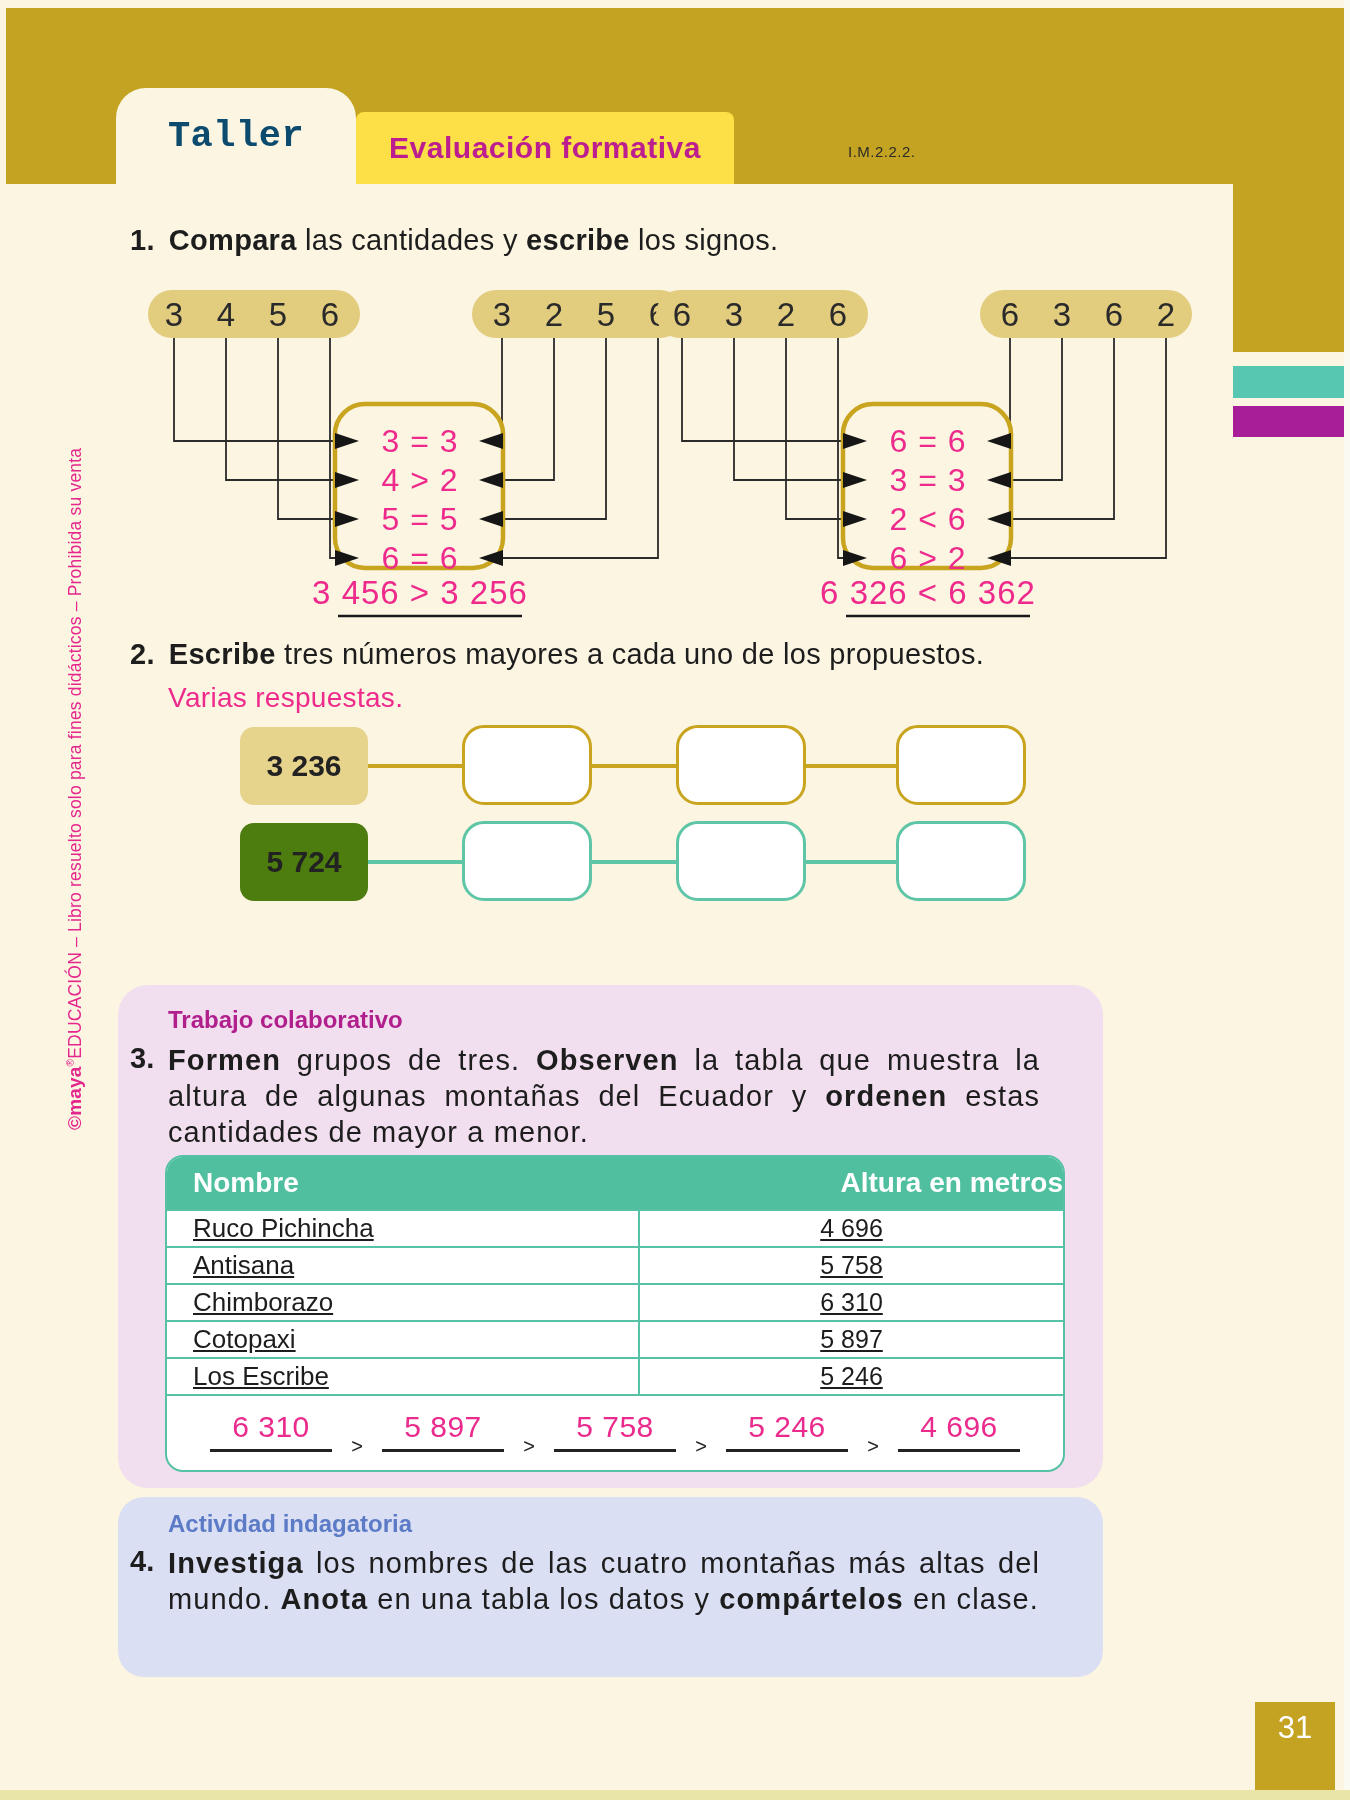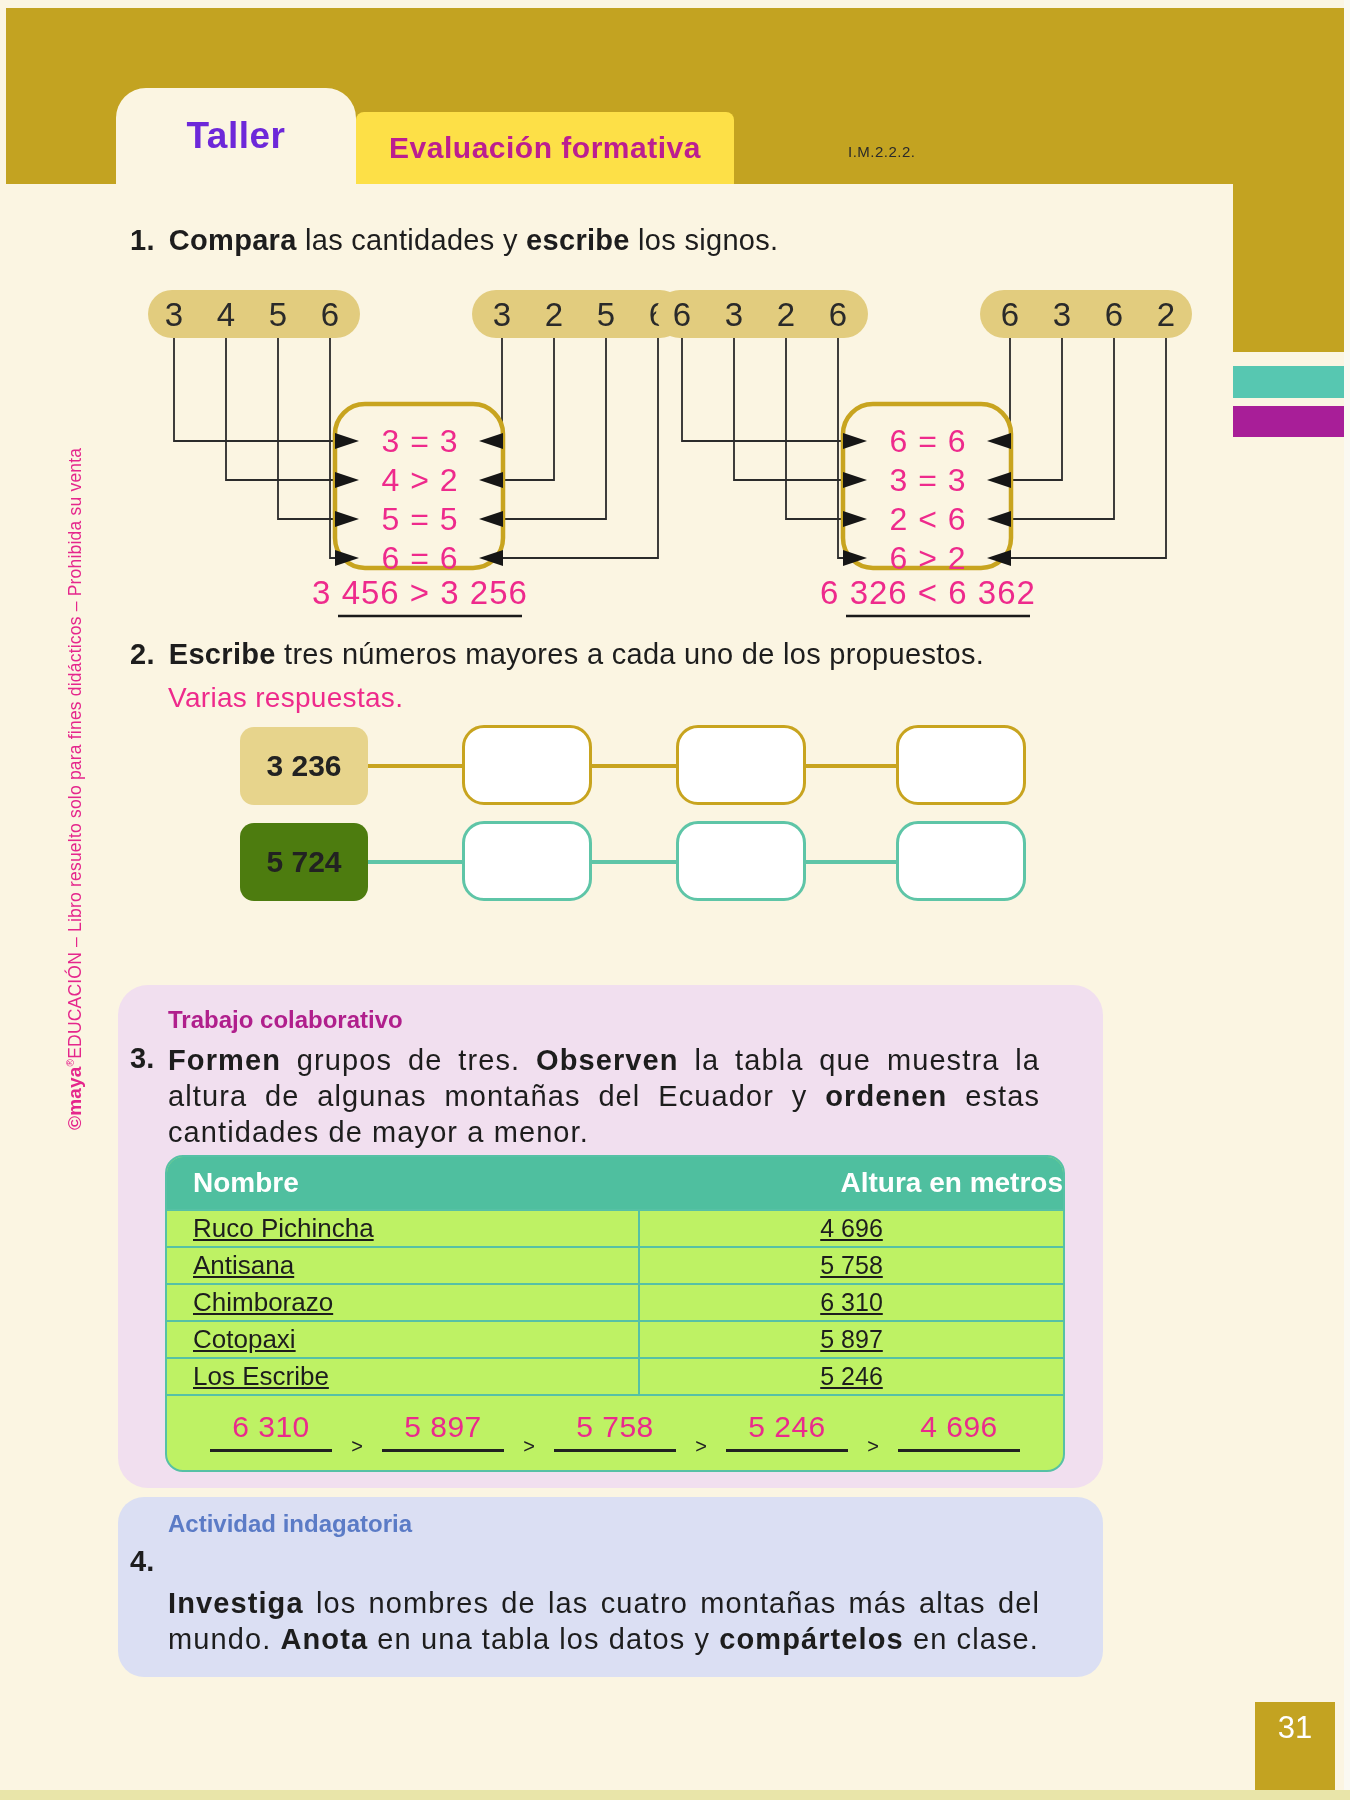--- a/index.html
+++ b/index.html
@@ -4,21 +4,21 @@
 <style>
   html,body{margin:0;padding:0;background:#ffffff;}
   .page{position:relative;width:1350px;height:1800px;background:#FBF5E2;
         font-family:"Liberation Sans",sans-serif;color:#1d1d1d;overflow:hidden;}
   .abs{position:absolute;}
 
   
   .gold-band{left:6px;top:8px;width:1338px;height:176px;background:#C3A321;}
   .tab-taller{left:116px;top:88px;width:240px;height:96px;background:#FBF5E2;
               border-radius:30px 30px 0 0;display:flex;align-items:center;justify-content:center;}
-  .tab-taller span{font-size:37px;font-weight:bold;color:#6d28d9;letter-spacing:.5px;}
+  .tab-taller span{font-size:37px;font-weight:bold;color:#0c4a6e;letter-spacing:.5px;font-family:Liberation Mono, monospace;}
   .tab-eval{left:356px;top:112px;width:378px;height:72px;background:#fde047;
             border-radius:8px 8px 0 0;display:flex;align-items:center;justify-content:center;}
   .tab-eval span{font-size:30px;font-weight:bold;color:#BC1E90;letter-spacing:.5px;}
   .code{left:848px;top:143px;font-size:15px;color:#2a2a2a;letter-spacing:.5px;}
 
   
   .accent-gold{left:1233px;top:184px;width:111px;height:168px;background:#C3A321;}
   .accent-teal{left:1233px;top:366px;width:111px;height:32px;background:#57C7B1;}
   .accent-magenta{left:1233px;top:406px;width:111px;height:31px;background:#A81E98;}
   .edge-right{left:1344px;top:0;width:6px;height:1800px;background:#FAF9F2;}
@@ -63,27 +63,27 @@
   .hline.gold{background:#C8A41F;}
   .hline.teal{background:#5EC5A7;}
 
   
   .panel-pink{left:118px;top:985px;width:985px;height:503px;background:#F1DFEF;border-radius:30px;}
   .panel-blue{left:118px;top:1497px;width:985px;height:180px;background:#DBDFF3;border-radius:26px;}
   .ph-pink{left:168px;top:1006px;font-size:24px;font-weight:bold;color:#B01F8C;}
   .ph-blue{left:168px;top:1510px;font-size:24px;font-weight:bold;color:#5B7BC6;}
   .para{font-size:29px;line-height:36px;text-align:justify;letter-spacing:1.1px;color:#1d1d1d;}
   .para3{left:168px;top:1042px;width:872px;}
-  .para4{left:168px;top:1545px;width:872px;margin-top:40px;}
+  .para4{left:168px;top:1545px;width:872px;}
   .pnum{font-size:29px;font-weight:bold;}
   .pnum3{left:130px;top:1042px;}
   .pnum4{left:130px;top:1545px;}
 
   
-  .mtable{left:165px;top:1155px;width:900px;background:#bef264;border:2.5px solid #56C1A5;
+  .mtable{left:165px;top:1155px;width:900px;background:#ffffff;border:2.5px solid #56C1A5;
           border-radius:18px;overflow:hidden;box-sizing:border-box;}
   .thead{display:flex;background:#4FBF9F;height:52px;align-items:center;}
   .thead .c1{width:473px;padding-left:26px;box-sizing:border-box;font-size:28px;font-weight:bold;color:#fff;}
   .thead .c2{flex:1;text-align:right;font-size:28px;font-weight:bold;color:#fff;}
   .trow{display:flex;height:35px;border-top:2px solid #56C1A5;align-items:center;text-decoration:underline;}
   .trow .c1{width:473px;padding-left:26px;box-sizing:border-box;font-size:26px;
             border-right:2px solid #56C1A5;height:100%;display:flex;align-items:center;}
   .trow .c2{flex:1;text-align:center;font-size:25px;}
   .tanswer{border-top:2px solid #56C1A5;height:76px;display:flex;align-items:flex-start;
            justify-content:center;padding-top:14px;box-sizing:border-box;}

